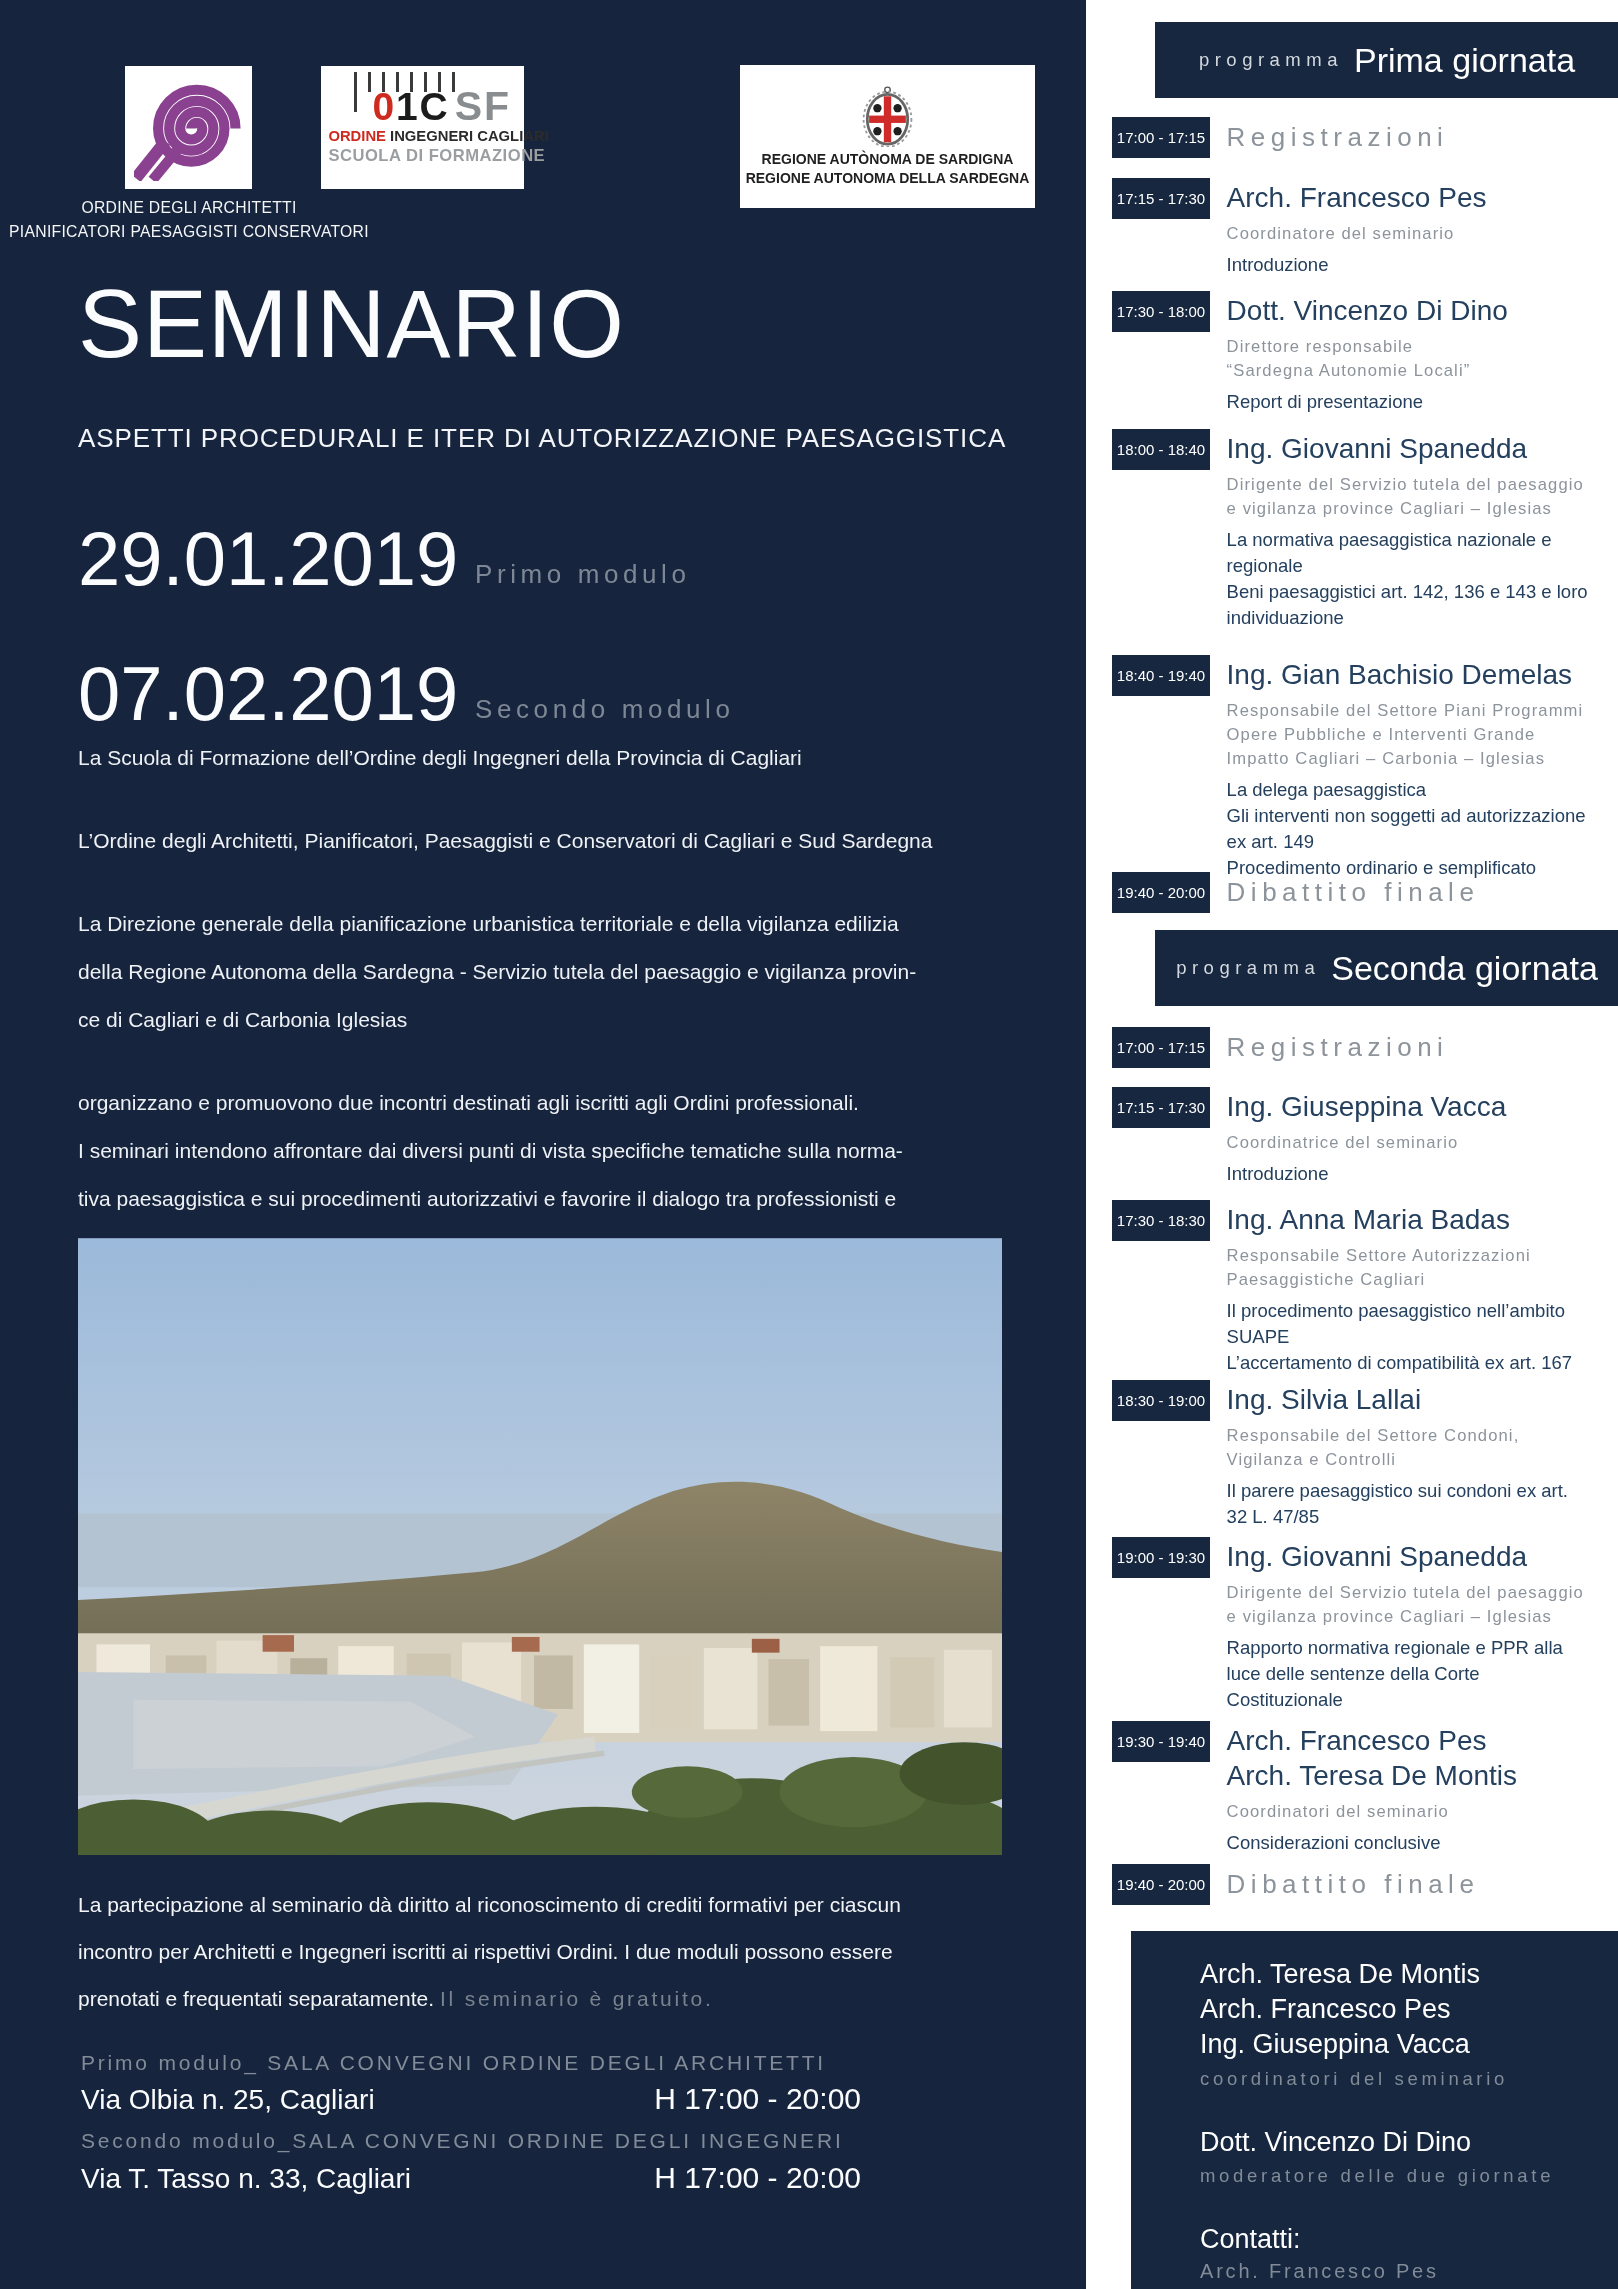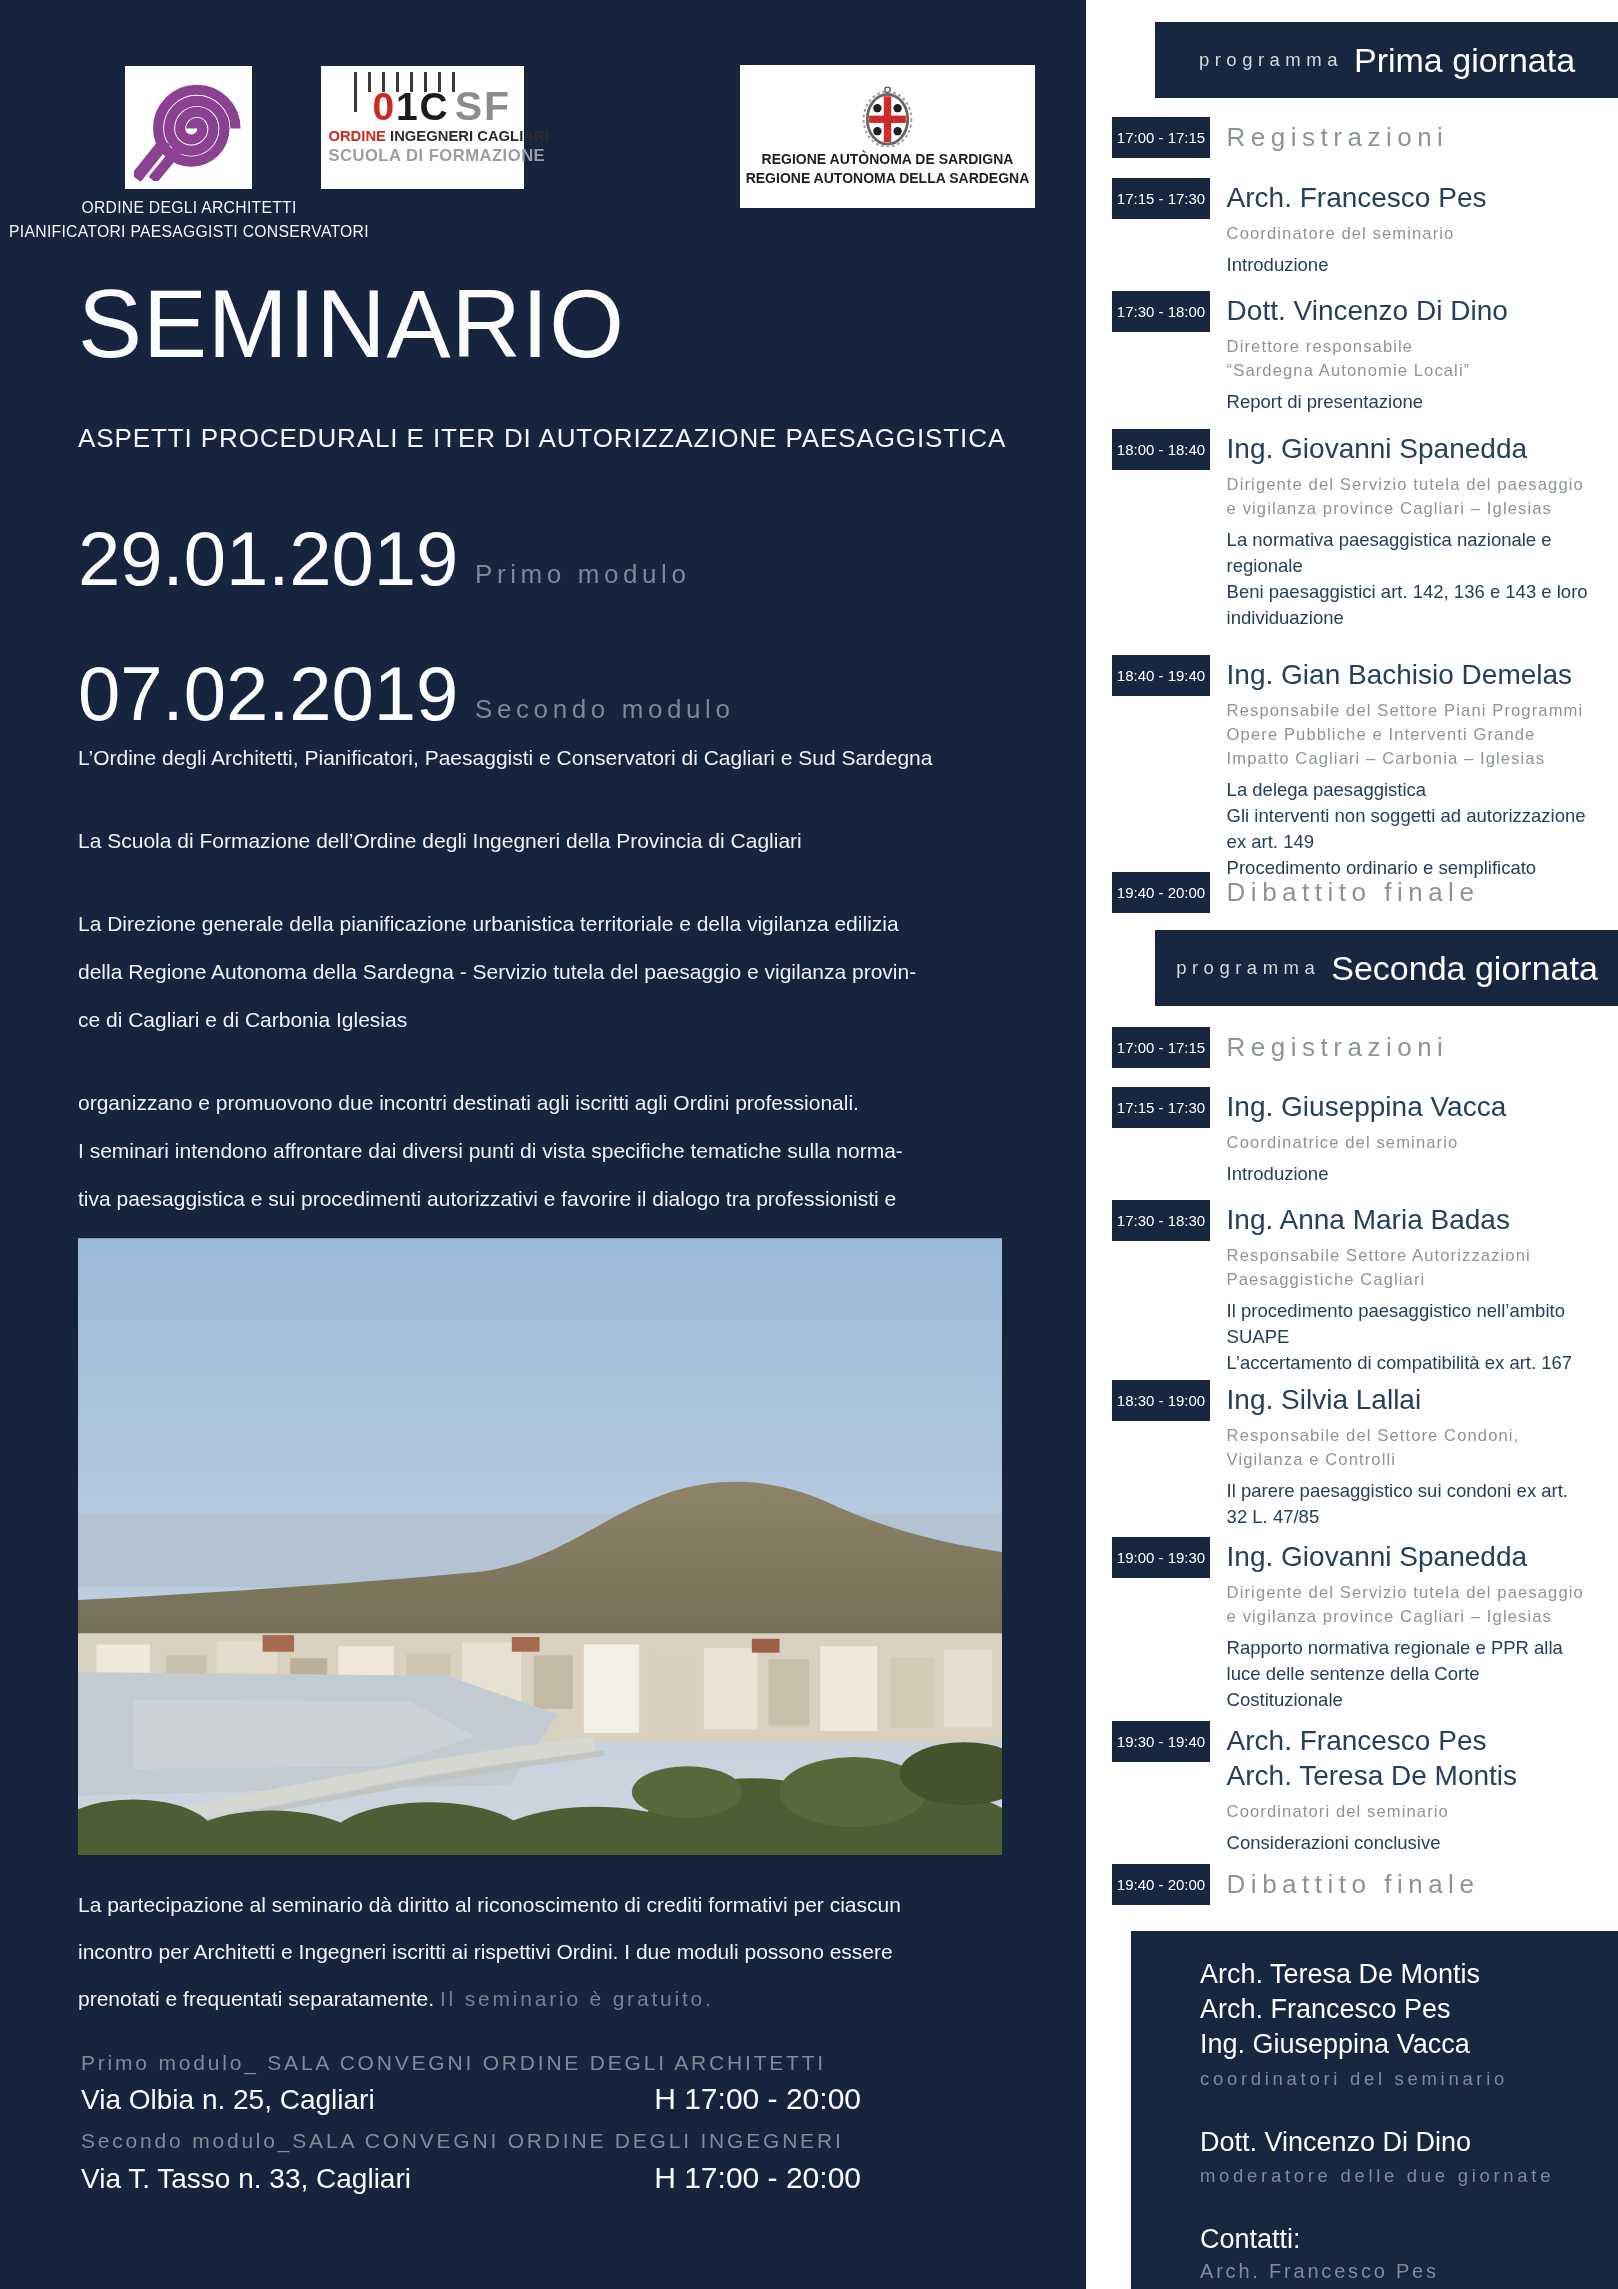--- a/index.html
+++ b/index.html
@@ -135,22 +135,22 @@
     <div class="date-row date-1">
       <span class="big">29.01.2019</span>
       <span class="lbl">Primo modulo</span>
     </div>
     <div class="date-row date-2">
       <span class="big">07.02.2019</span>
       <span class="lbl">Secondo modulo</span>
     </div>
 
     <div class="intro">
+      <p class="pre">La Scuola di Formazione dell’Ordine degli Ingegneri della Provincia di Cagliari</p>
       <p class="pre">L’Ordine degli Architetti, Pianificatori, Paesaggisti e Conservatori di Cagliari e Sud Sardegna</p>
-      <p class="pre">La Scuola di Formazione dell’Ordine degli Ingegneri della Provincia di Cagliari</p>
       <p class="pre">La Direzione generale della pianificazione urbanistica territoriale e della vigilanza edilizia
 della Regione Autonoma della Sardegna - Servizio tutela del paesaggio e vigilanza provin-
 ce di Cagliari e di Carbonia Iglesias</p>
       <p class="pre">organizzano e promuovono due incontri destinati agli iscritti agli Ordini professionali.
 I seminari intendono affrontare dai diversi punti di vista specifiche tematiche sulla norma-
 tiva paesaggistica e sui procedimenti autorizzativi e favorire il dialogo tra professionisti e
 tecnici regionali.</p>
     </div>
 
     <div class="photo">

